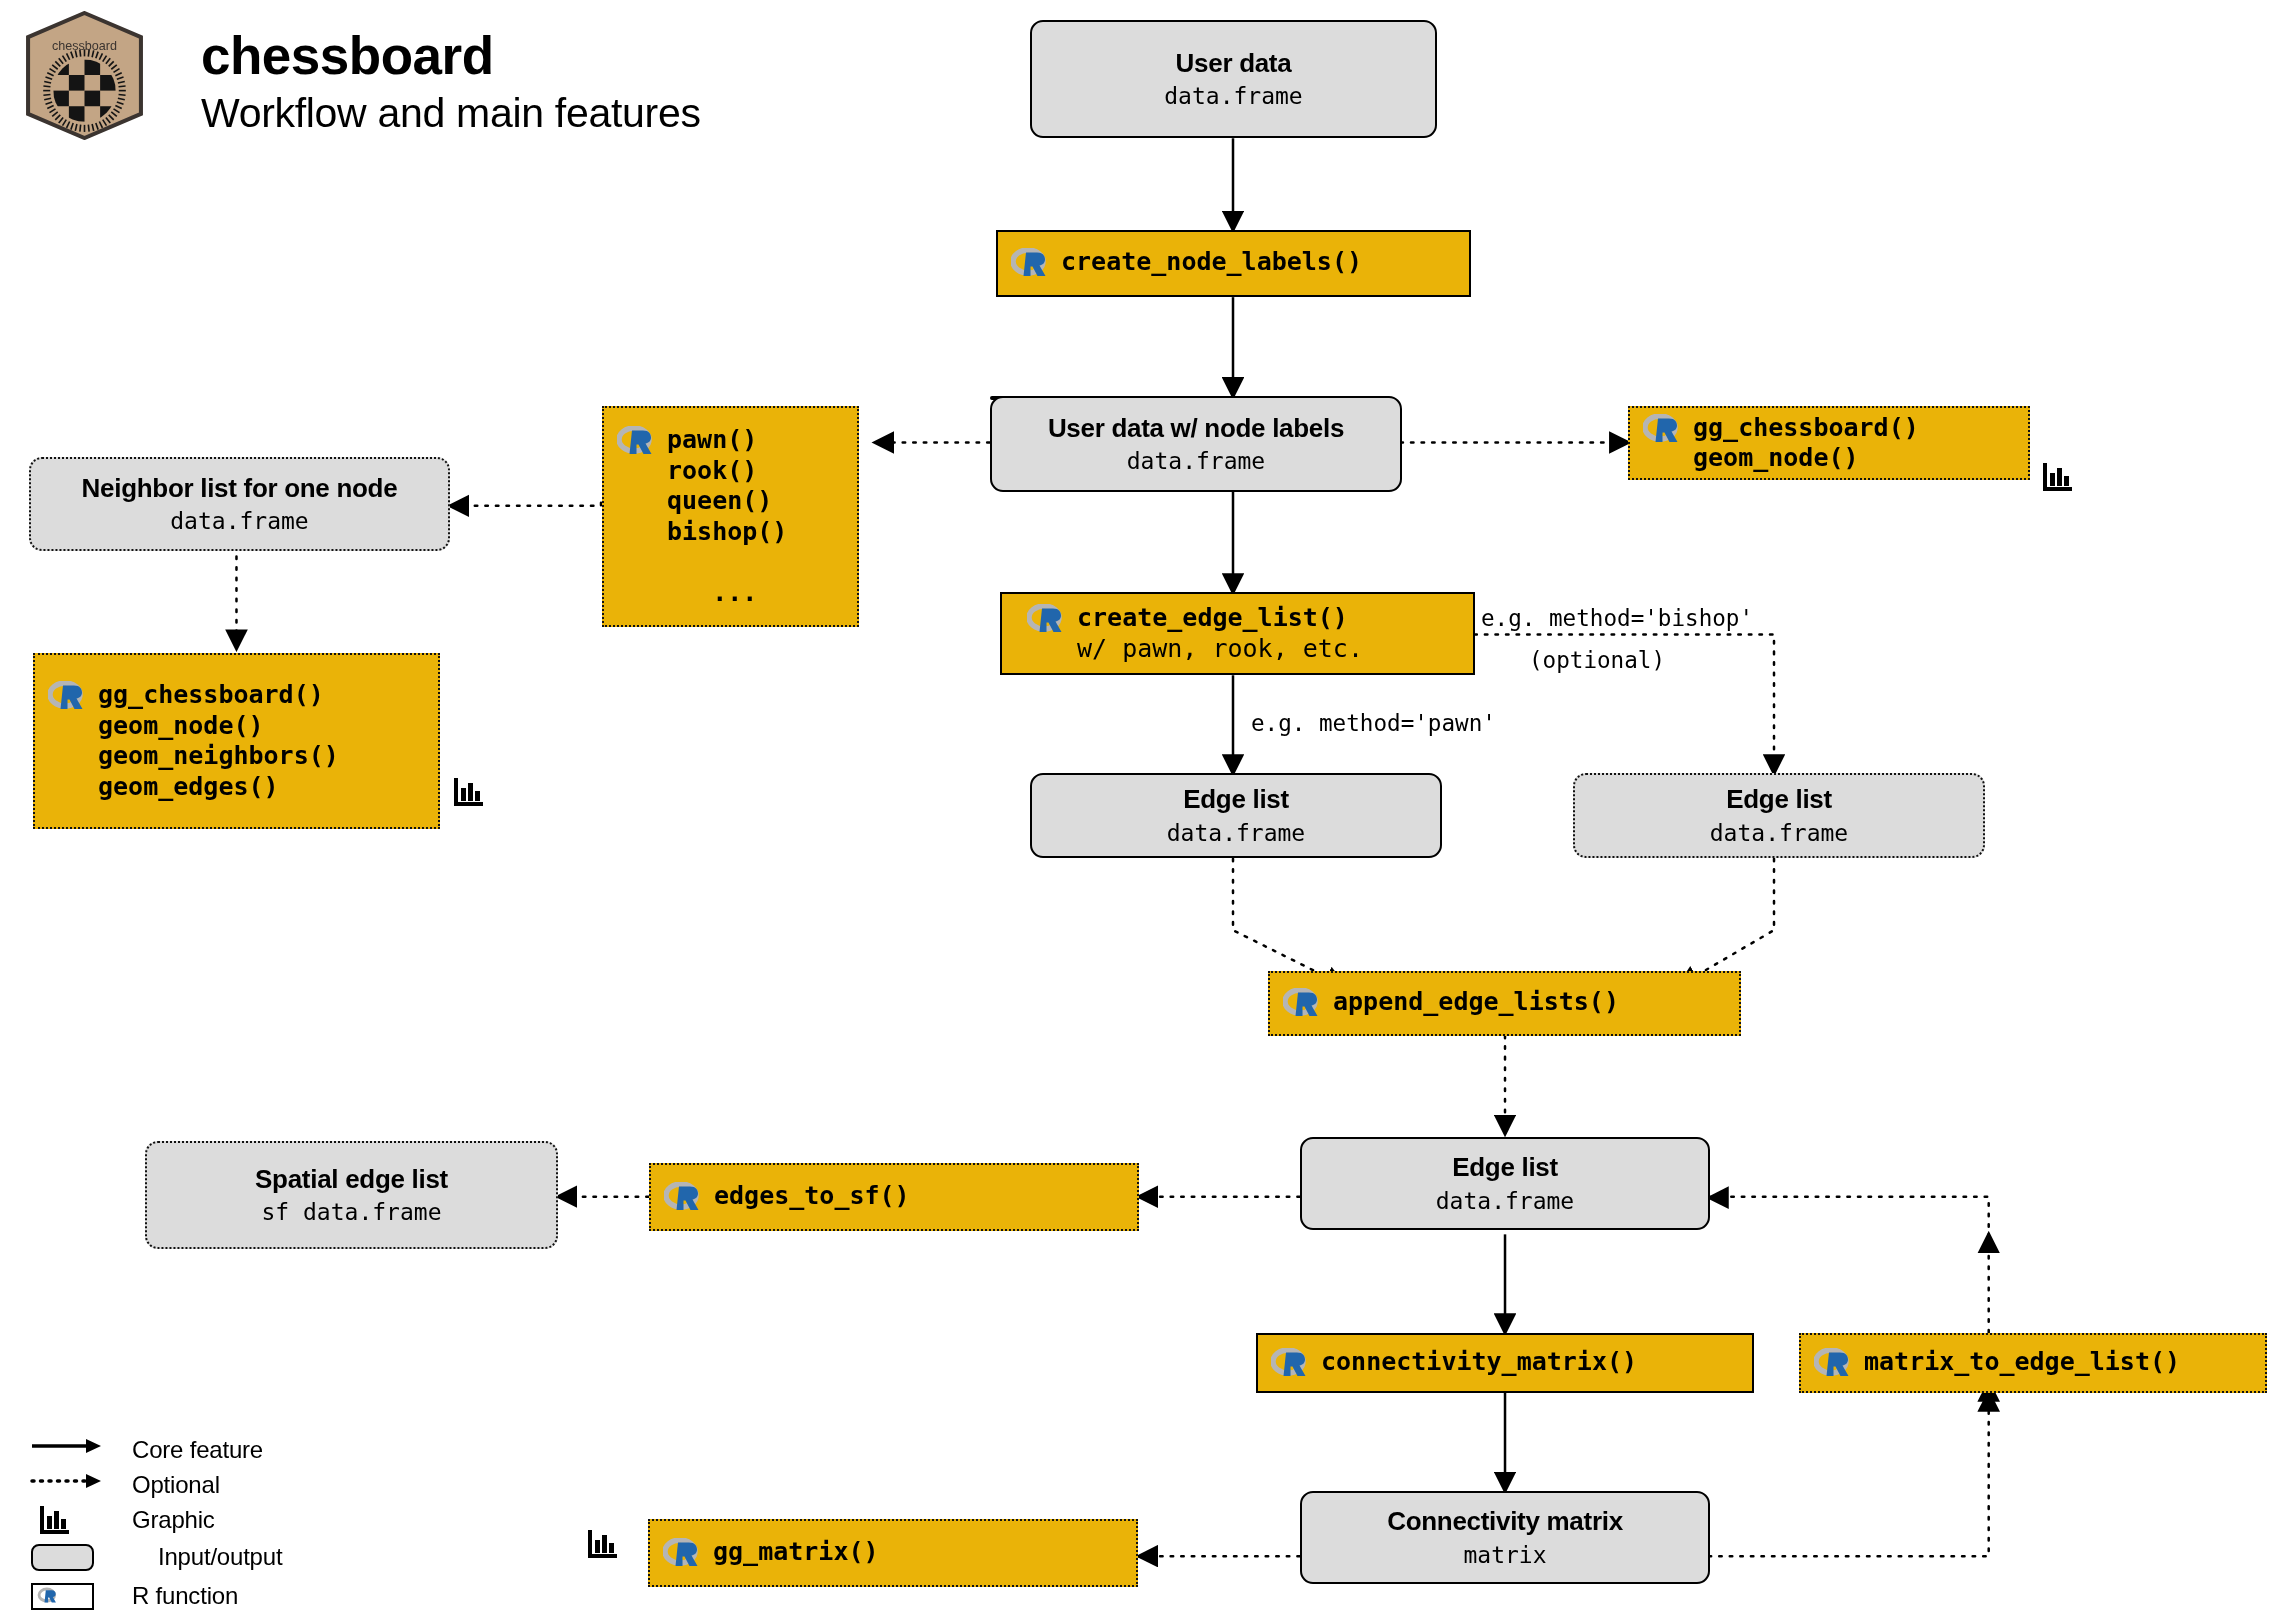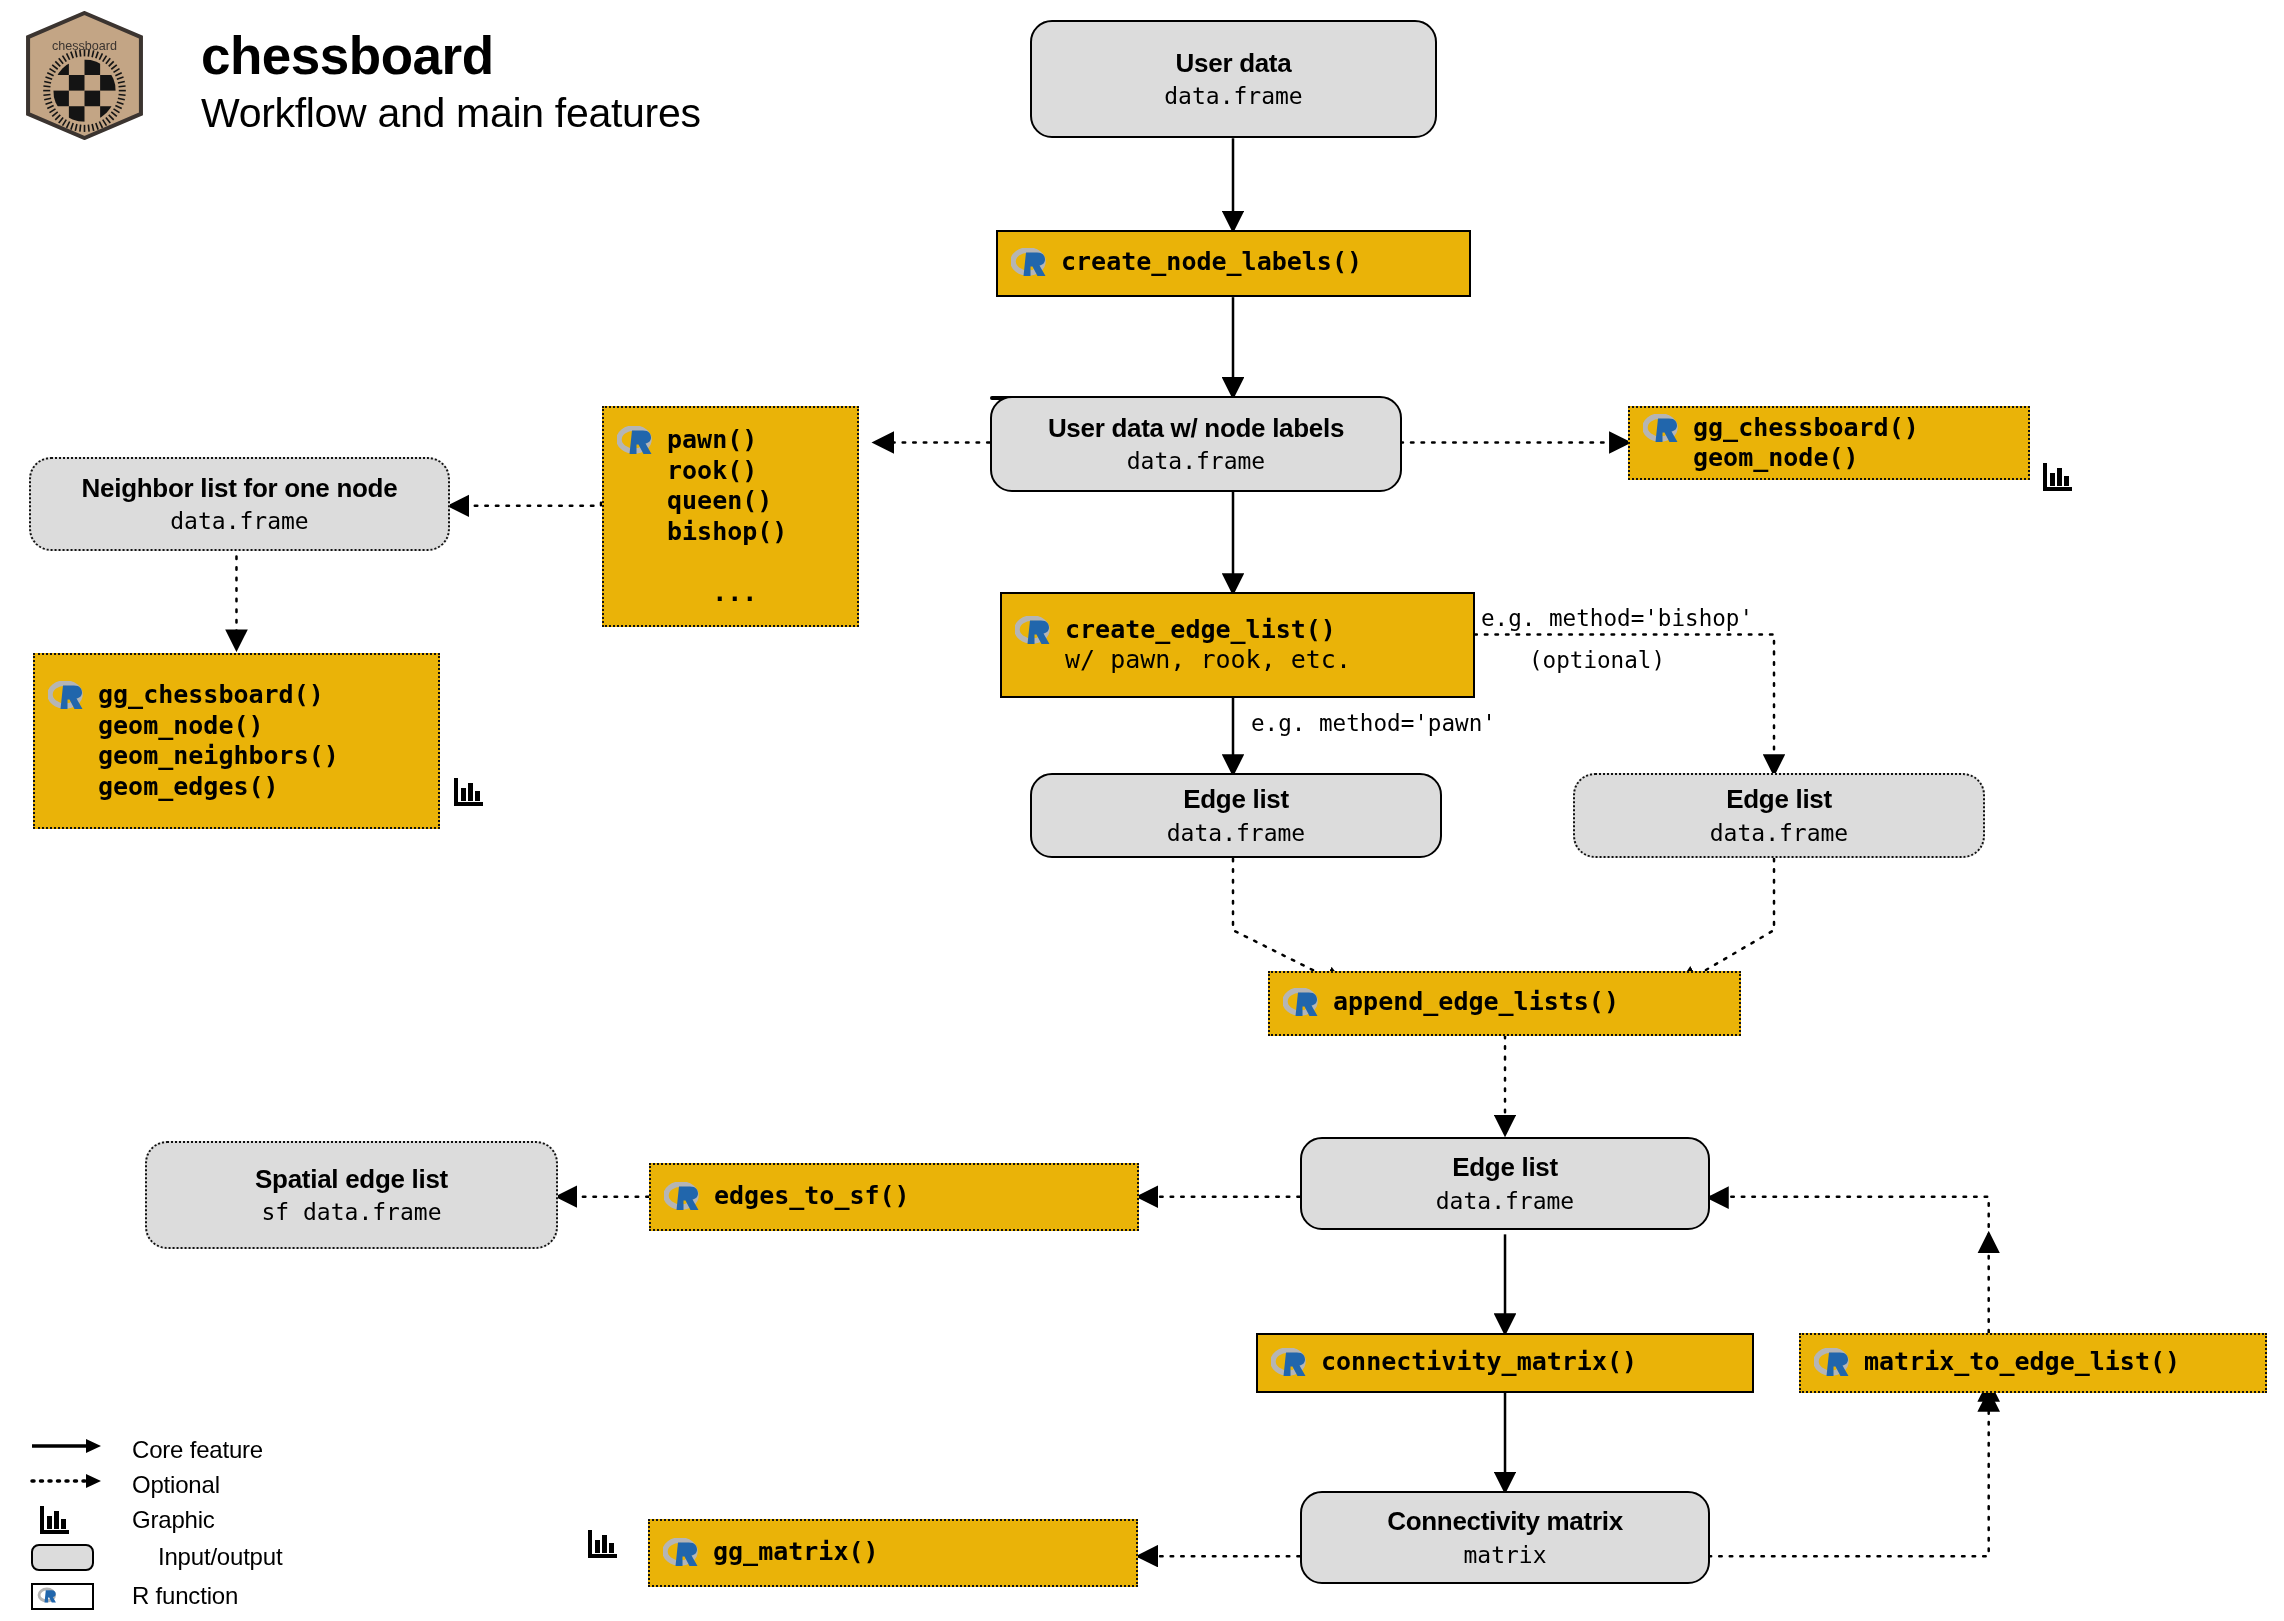--- a/index.html
+++ b/index.html
@@ -1,21 +1,21 @@
 <!DOCTYPE html>
 <html style="font-size:8px"><head>
 <meta charset="utf-8">
 <style>
   html,body{margin:0;padding:0;background:#fff;}
   body{width:2284px;height:1621px;position:relative;
        font-family:"Liberation Sans",sans-serif;color:#000;overflow:hidden;}
   .node{position:absolute;box-sizing:border-box;display:flex;
         flex-direction:column;align-items:center;justify-content:center;}
   
-  .io{background:#dcdcdc;border:2px solid #000;border-radius:22px;}
+  .io{background:#dcdcdc;border:2px solid #000;border-radius:13px;}
   .io.optional{border:2px dotted #111;}
   .io .title{font-family:"Liberation Sans",sans-serif;font-weight:bold;
              font-size:26px;line-height:1.1;letter-spacing:-0.3px;}
   .io .sub{font-family:"DejaVu Sans Mono",monospace;font-size:23px;
            line-height:1.1;margin-top:7px;}
   
   .fn{background:#eab308;border:2px solid #000;}
   .fn.optional{border:2px dotted #111;}
   .fn-inner{display:flex;align-items:flex-start;width:100%;padding:0 13px;box-sizing:border-box;}
   .fn-lines{font-family:"DejaVu Sans Mono",monospace;font-weight:bold;
@@ -253,21 +253,21 @@
 geom_edges()</span>
   </div>
 </div>
 <svg class="graphic-ico" style="left:453px;top:777px;" width="32" height="31" viewBox="0 0 64 62">
   <path d="M6,2 V54 H60" stroke="#000" stroke-width="8" fill="none"></path>
   <rect x="16" y="22" width="10" height="26" fill="#000"></rect>
   <rect x="30" y="12" width="10" height="36" fill="#000"></rect>
   <rect x="44" y="28" width="10" height="20" fill="#000"></rect>
 </svg>
 
-<div class="node fn" style="left:1000px;top:592px;width:475px;height:106px;align-items:flex-start;justify-content:center;">
+<div class="node fn" style="left:1000px;top:592px;width:475px;height:83px;align-items:flex-start;justify-content:center;padding-left:12px;">
   <div class="fn-inner">
     <span class="rlogo">
       <svg width="37" height="30" viewBox="0 0 74 60">
         <ellipse cx="34" cy="27" rx="30" ry="23" fill="none" stroke="#b5b5b5" stroke-width="11"></ellipse>
         <path d="M30 9 h22 c12 0 16 7 16 14 0 7-5 11-11 12 l12 21 h-16 l-10 -19 h-4 v19 h-14 z" fill="#2166ac"></path>
       </svg>
     </span>
     <span>
       <span class="fn-lines">create_edge_list()</span>
       <span class="fn-lines sub2" style="display:block;font-weight:normal;">w/ pawn, rook, etc.</span>

